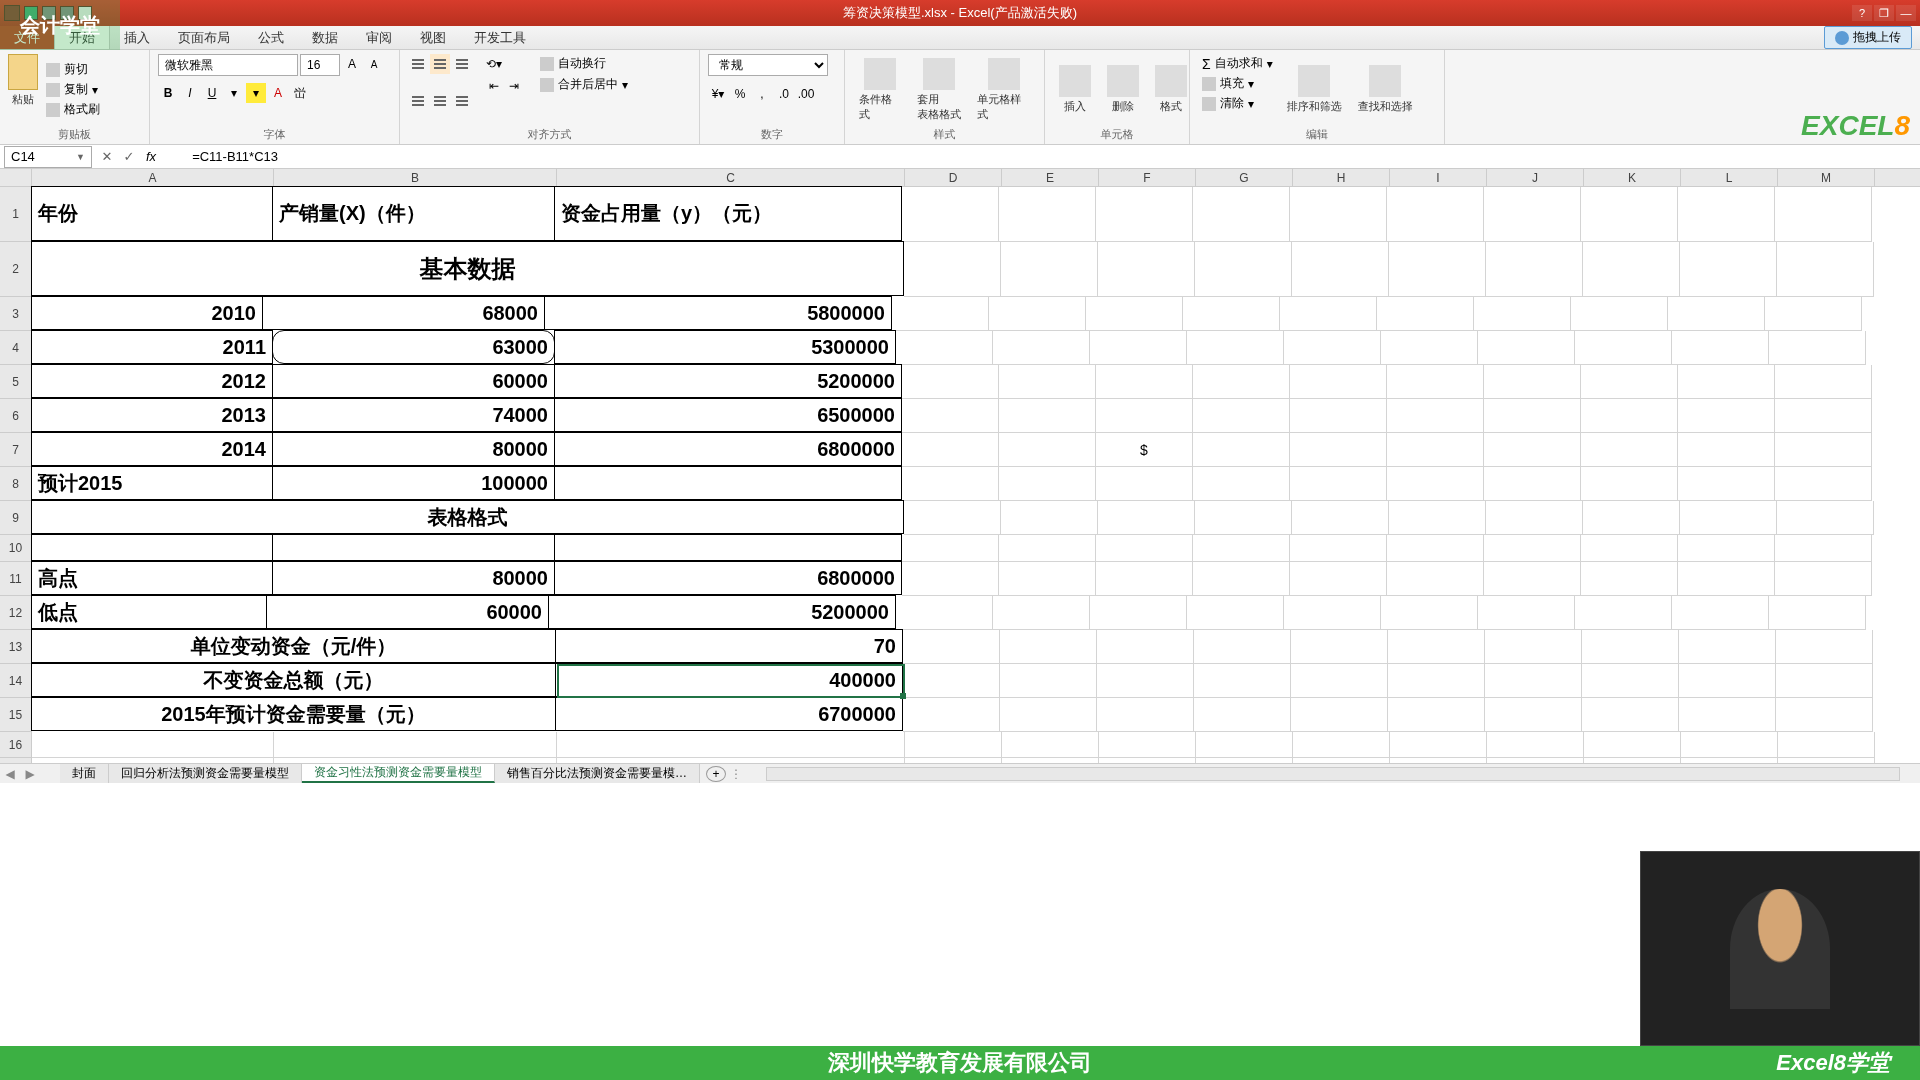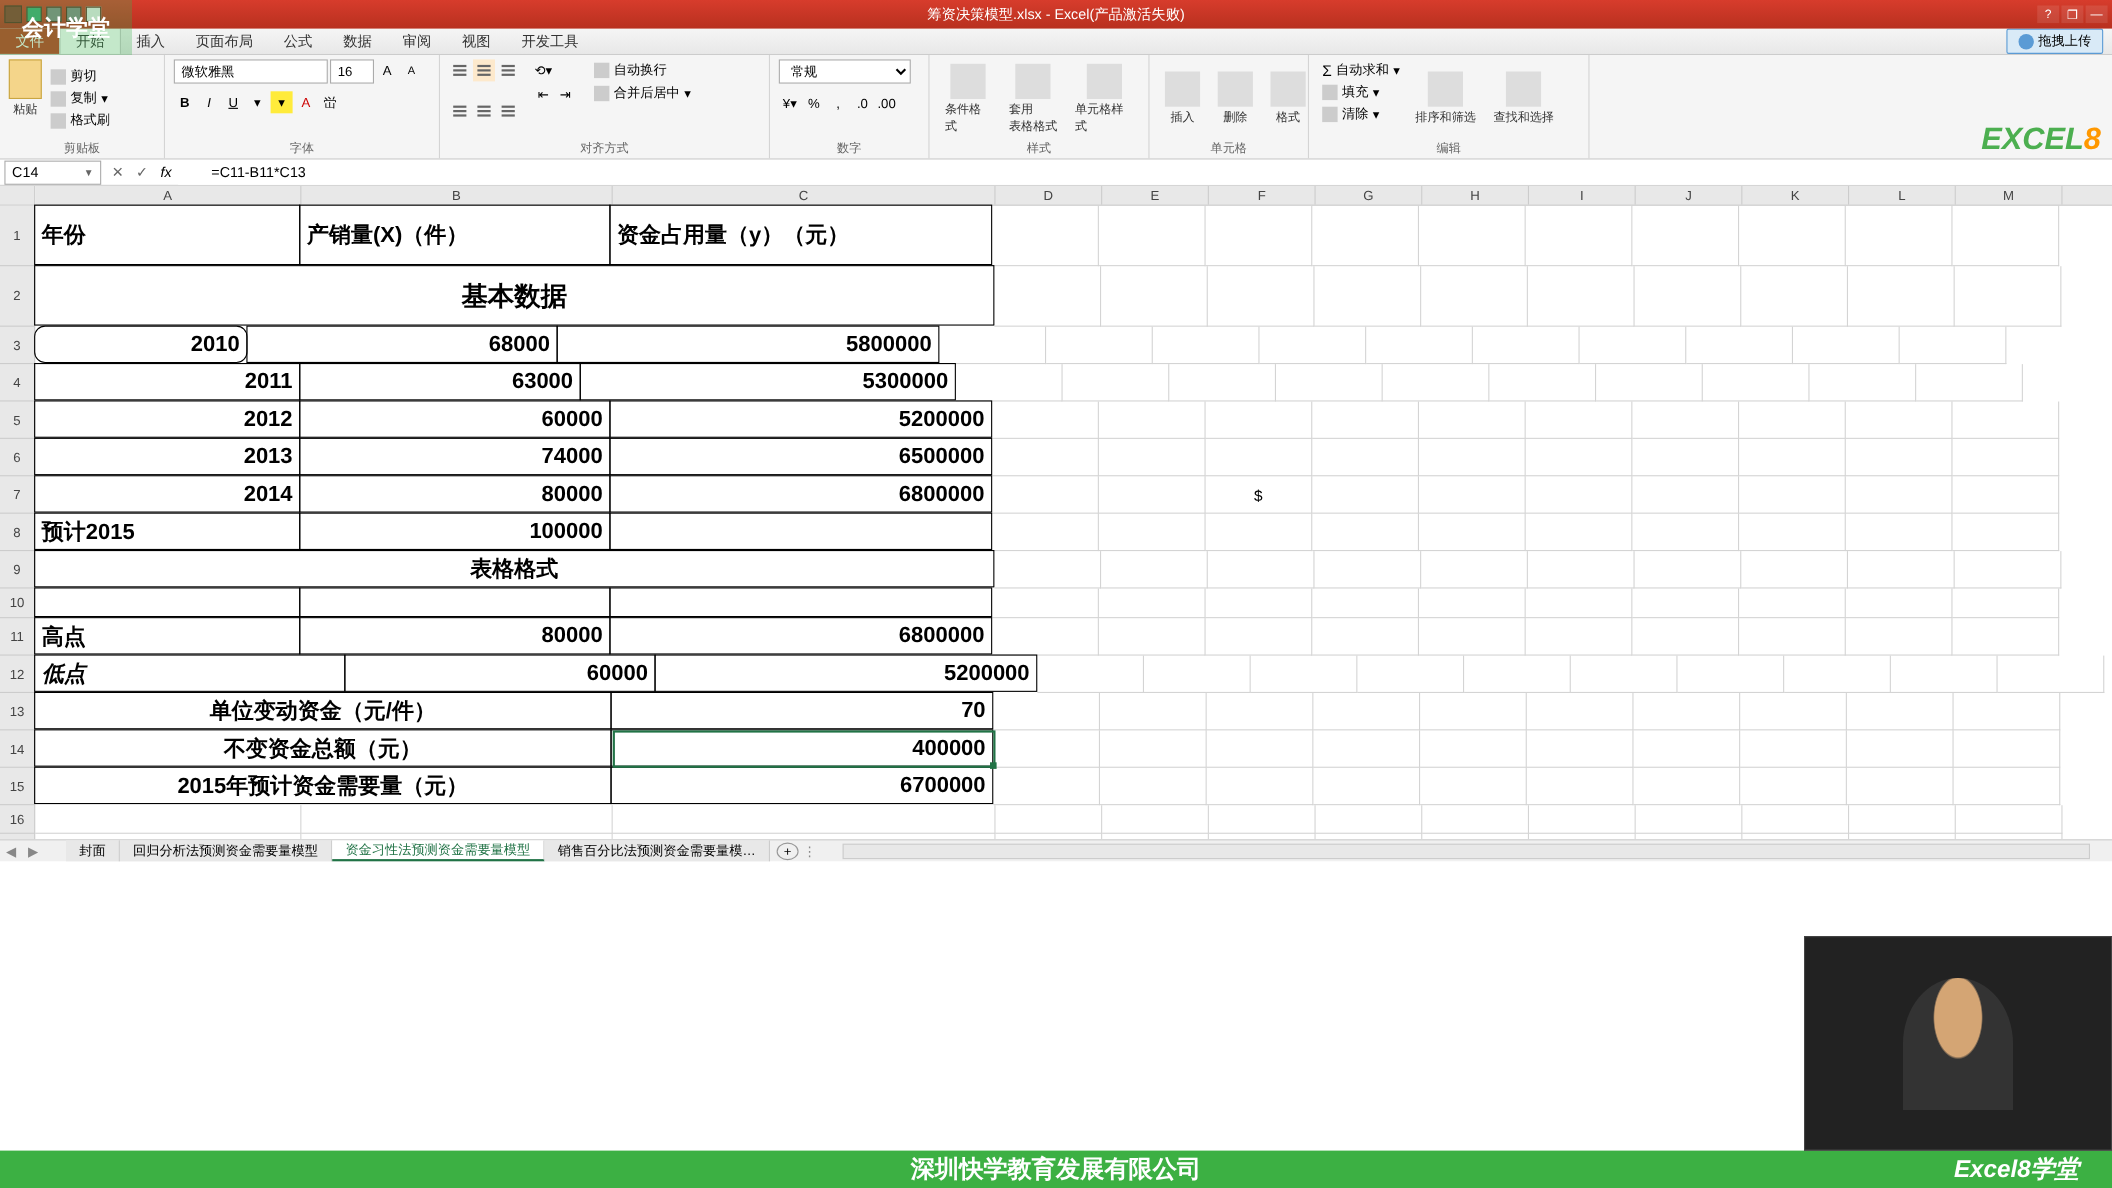--- a/index.html
+++ b/index.html
@@ -355,37 +355,37 @@
         <div class="cell " style="width: 97px; height: 55px;"></div>
         <div class="cell " style="width: 97px; height: 55px;"></div>
         <div class="cell " style="width: 97px; height: 55px;"></div>
         <div class="cell " style="width: 97px; height: 55px;"></div>
         <div class="cell " style="width: 97px; height: 55px;"></div>
         <div class="cell " style="width: 97px; height: 55px;"></div>
         <div class="cell " style="width: 97px; height: 55px;"></div>
         <div class="cell " style="width: 97px; height: 55px;"></div>
       </div>
       <div class="cellrow" style="height: 34px;">
-        <div class="cell b right" style="width: 194px; height: 34px; border-radius: 10px;">2010</div>
+        <div class="cell b right" style="width: 232px; height: 34px;">2010</div>
         <div class="cell b right" style="width: 283px; height: 34px;">68000</div>
         <div class="cell b right" style="width: 348px; height: 34px;">5800000</div>
         <div class="cell " style="width: 97px; height: 34px;"></div>
         <div class="cell " style="width: 97px; height: 34px;"></div>
         <div class="cell " style="width: 97px; height: 34px;"></div>
         <div class="cell " style="width: 97px; height: 34px;"></div>
         <div class="cell " style="width: 97px; height: 34px;"></div>
         <div class="cell " style="width: 97px; height: 34px;"></div>
         <div class="cell " style="width: 97px; height: 34px;"></div>
         <div class="cell " style="width: 97px; height: 34px;"></div>
         <div class="cell " style="width: 97px; height: 34px;"></div>
         <div class="cell " style="width: 97px; height: 34px;"></div>
       </div>
       <div class="cellrow" style="height: 34px;">
         <div class="cell b right" style="width: 242px; height: 34px;">2011</div>
-        <div class="cell b right" style="width: 256px; height: 34px;">63000</div>
+        <div class="cell b right" style="width: 283px; height: 34px; border-radius: 12px;">63000</div>
         <div class="cell b right" style="width: 342px; height: 34px;">5300000</div>
         <div class="cell " style="width: 97px; height: 34px;"></div>
         <div class="cell " style="width: 97px; height: 34px;"></div>
         <div class="cell " style="width: 97px; height: 34px;"></div>
         <div class="cell " style="width: 97px; height: 34px;"></div>
         <div class="cell " style="width: 97px; height: 34px;"></div>
         <div class="cell " style="width: 97px; height: 34px;"></div>
         <div class="cell " style="width: 97px; height: 34px;"></div>
         <div class="cell " style="width: 97px; height: 34px;"></div>
         <div class="cell " style="width: 97px; height: 34px;"></div>
@@ -488,21 +488,21 @@
         <div class="cell " style="width: 97px; height: 34px;"></div>
         <div class="cell " style="width: 97px; height: 34px;"></div>
         <div class="cell " style="width: 97px; height: 34px;"></div>
         <div class="cell " style="width: 97px; height: 34px;"></div>
         <div class="cell " style="width: 97px; height: 34px;"></div>
         <div class="cell " style="width: 97px; height: 34px;"></div>
         <div class="cell " style="width: 97px; height: 34px;"></div>
         <div class="cell " style="width: 97px; height: 34px;"></div>
       </div>
       <div class="cellrow" style="height: 34px;">
-        <div class="cell b left" style="width: 283px; height: 34px; font-style: italic;">低点</div>
+        <div class="cell b left" style="width: 236px; height: 34px;">低点</div>
         <div class="cell b right" style="width: 283px; height: 34px;">60000</div>
         <div class="cell b right" style="width: 348px; height: 34px;">5200000</div>
         <div class="cell " style="width: 97px; height: 34px;"></div>
         <div class="cell " style="width: 97px; height: 34px;"></div>
         <div class="cell " style="width: 97px; height: 34px;"></div>
         <div class="cell " style="width: 97px; height: 34px;"></div>
         <div class="cell " style="width: 97px; height: 34px;"></div>
         <div class="cell " style="width: 97px; height: 34px;"></div>
         <div class="cell " style="width: 97px; height: 34px;"></div>
         <div class="cell " style="width: 97px; height: 34px;"></div>

